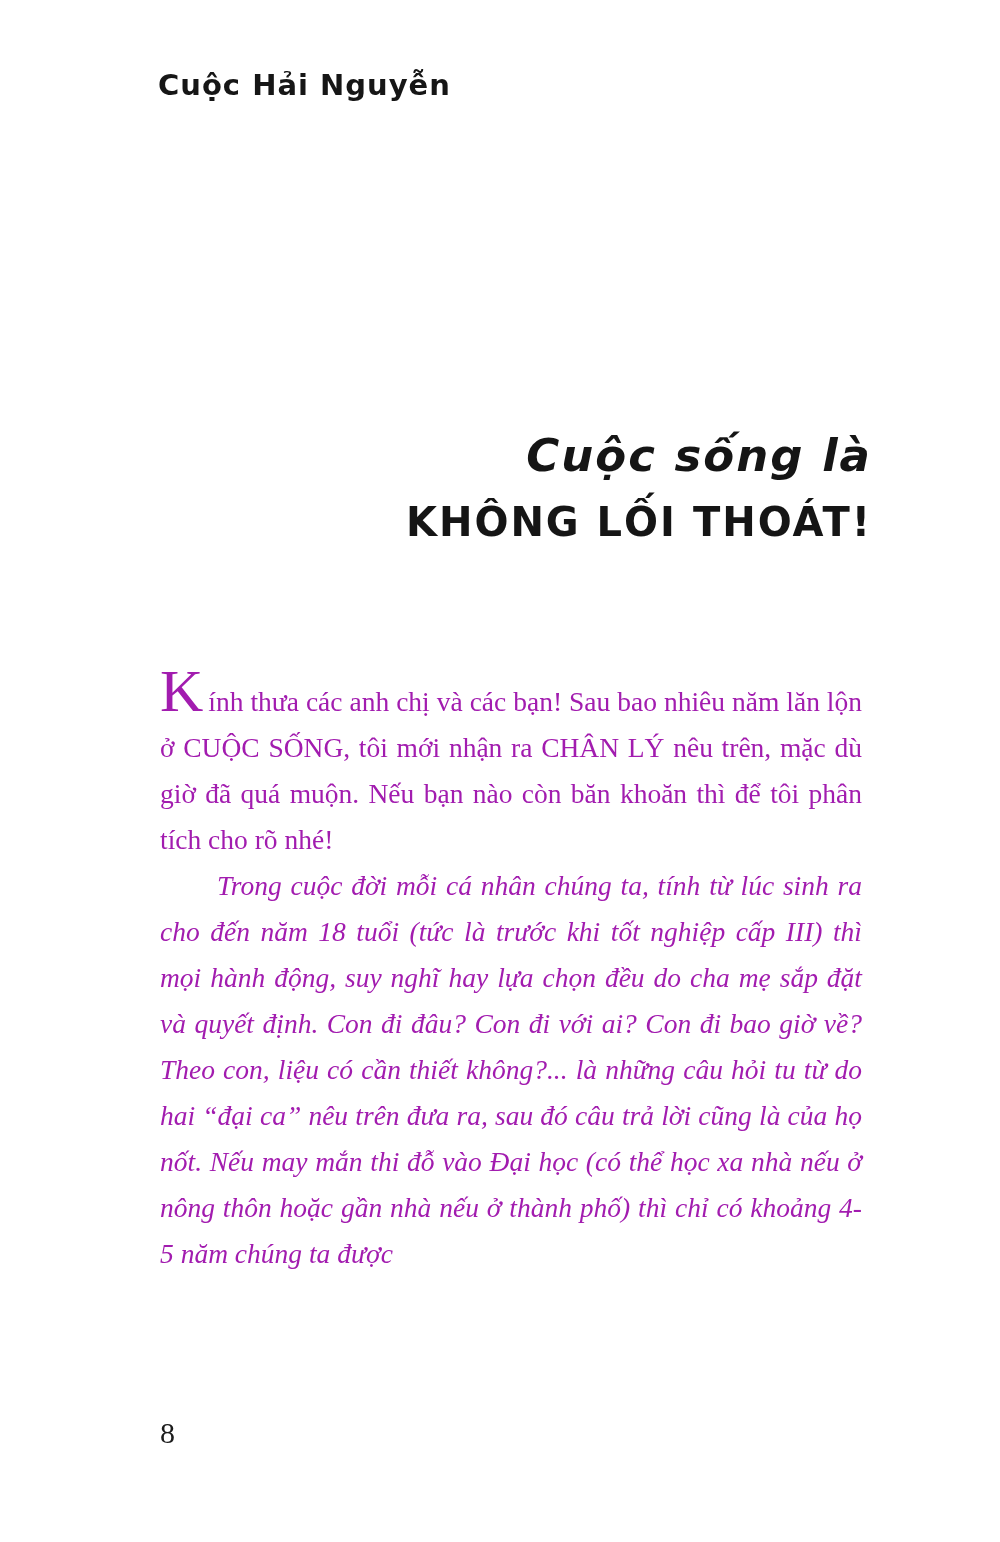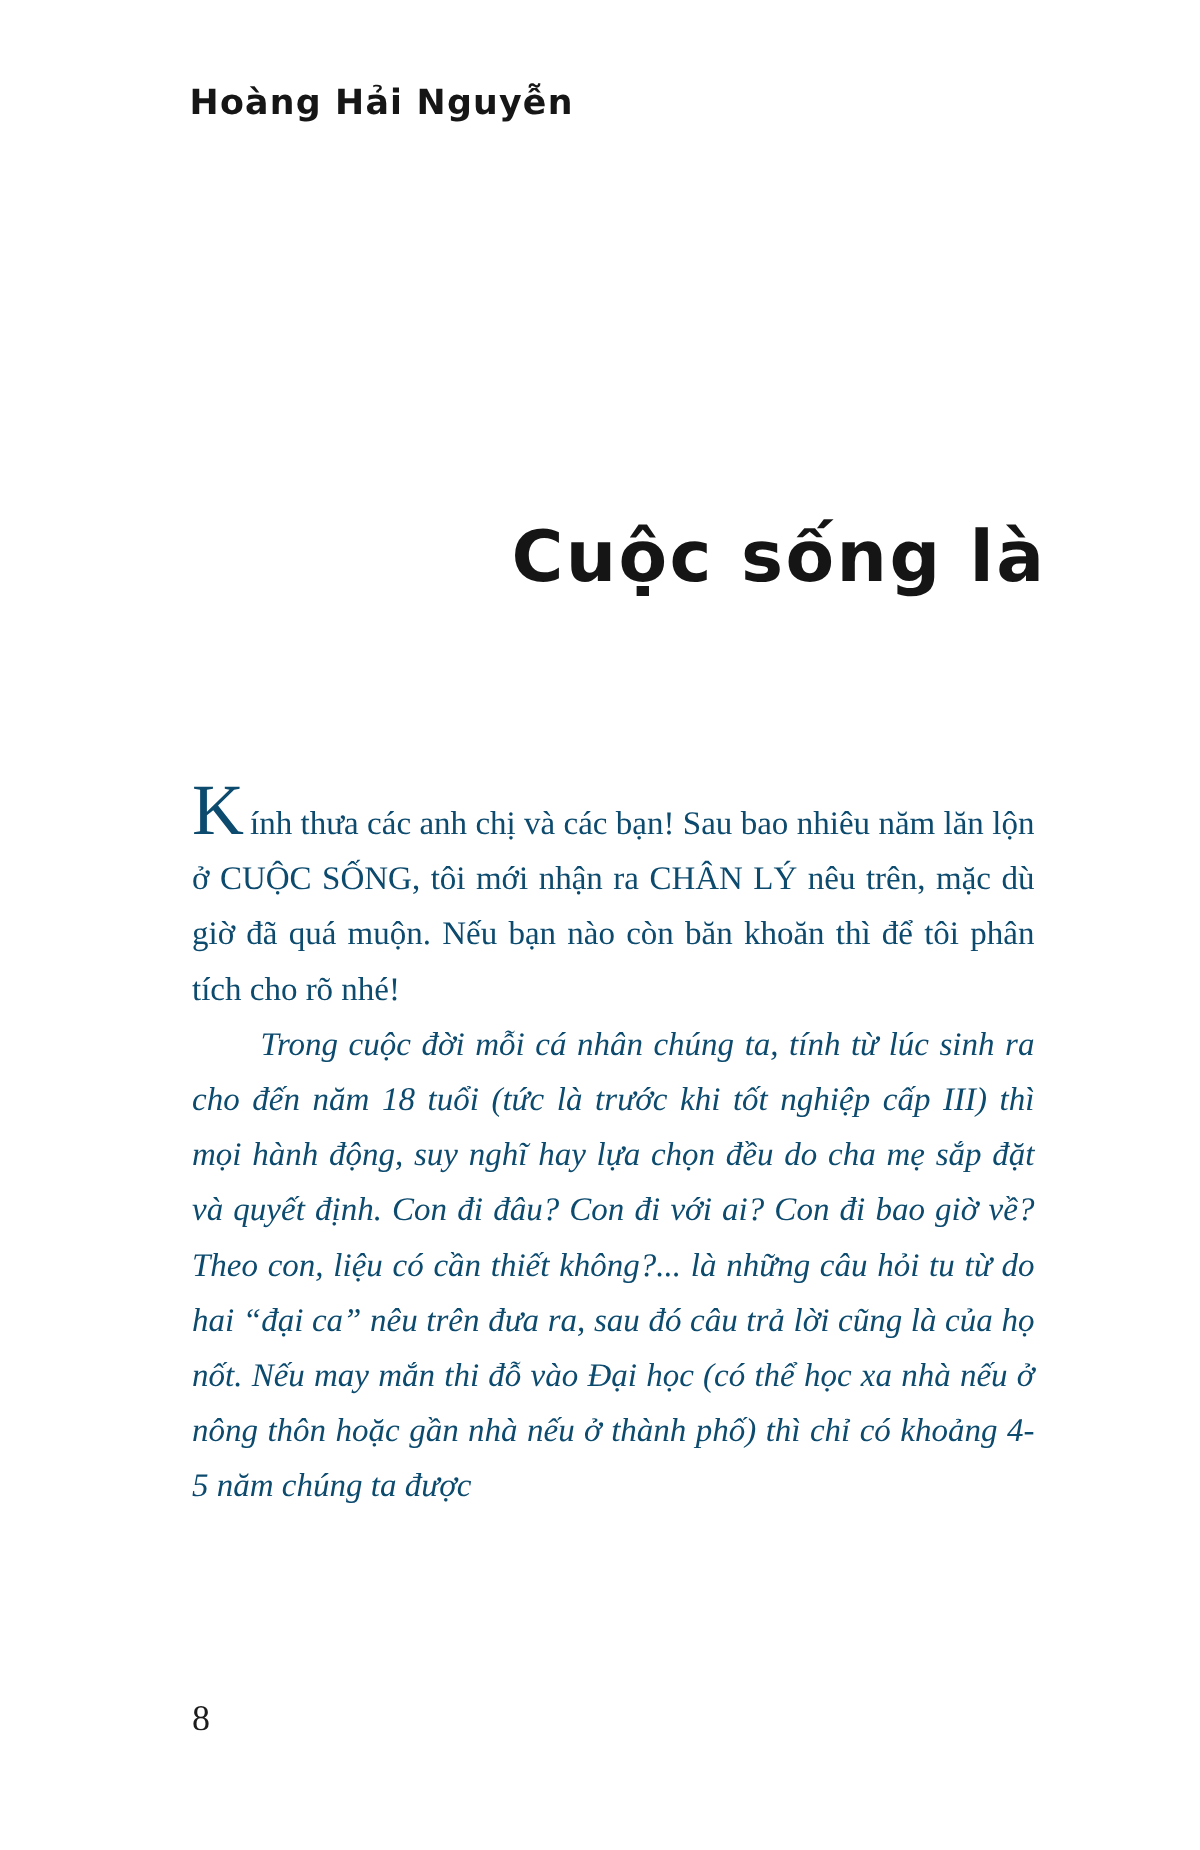--- a/index.html
+++ b/index.html
@@ -34,39 +34,40 @@
     .chapter-title {
       position: absolute;
       right: 128px;
       top: 430px;
       text-align: right;
       font-family: "DejaVu Sans", sans-serif;
       font-weight: bold;
       color: #151515;
     }
     .title-line1 {
-      font-size: 59px;
+      font-size: 45px;
       letter-spacing: 2px;
       line-height: 1.15;
+      font-style: italic;
     }
     .title-line2 {
       font-size: 40px;
       letter-spacing: 2px;
       line-height: 1.2;
       margin-top: 16px;
     }
     .body-block {
       position: absolute;
       left: 160px;
-      top: 652px;
+      top: 668px;
       width: 702px;
       font-size: 27.5px;
       line-height: 46px;
       text-align: justify;
-      color: #0c4a6e;
+      color: #a21caf;
     }
     .body-block p {
       margin: 0;
     }
     .para {
       text-indent: 57px;
       font-style: italic;
     }
     .dropcap {
       font-size: 60px;
@@ -89,24 +90,25 @@
       font-size: 30px;
       color: #1c1c1c;
       font-family: "Liberation Serif", serif;
     }
   </style>
 </head>
 <body>
 
 <div class="page">
 
-  <div class="author-header">Hoàng Hải Nguyễn</div>
+  <div class="author-header">Cuộc Hải Nguyễn</div>
 
   <div class="chapter-title">
     <div class="title-line1">Cuộc sống là</div>
+    <div class="title-line2">KHÔNG LỐI THOÁT!</div>
   </div>
 
   <div class="body-block">
 
     <p class="opening-para"><span class="dropcap">K</span><span>ính thưa các anh chị và các bạn! Sau bao nhiêu năm lăn lộn ở CUỘC SỐNG, tôi mới nhận ra CHÂN LÝ nêu trên, mặc dù giờ đã quá muộn. Nếu bạn nào còn băn khoăn thì để tôi phân tích cho rõ nhé!</span></p>
 
 
     <p class="para">Trong cuộc đời mỗi cá nhân chúng ta, tính từ lúc sinh ra cho đến năm 18 tuổi (tức là trước khi tốt nghiệp cấp III) thì mọi hành động, suy nghĩ hay lựa chọn đều do cha mẹ sắp đặt và quyết định. Con đi đâu? Con đi với ai? Con đi bao giờ về? Theo con, liệu có cần thiết không?... là những câu hỏi tu từ do hai “đại ca” nêu trên đưa ra, sau đó câu trả lời cũng là của họ nốt. Nếu may mắn thi đỗ vào Đại học (có thể học xa nhà nếu ở nông thôn hoặc gần nhà nếu ở thành phố) thì chỉ có khoảng 4-5 năm chúng ta được</p>
 
   </div>

